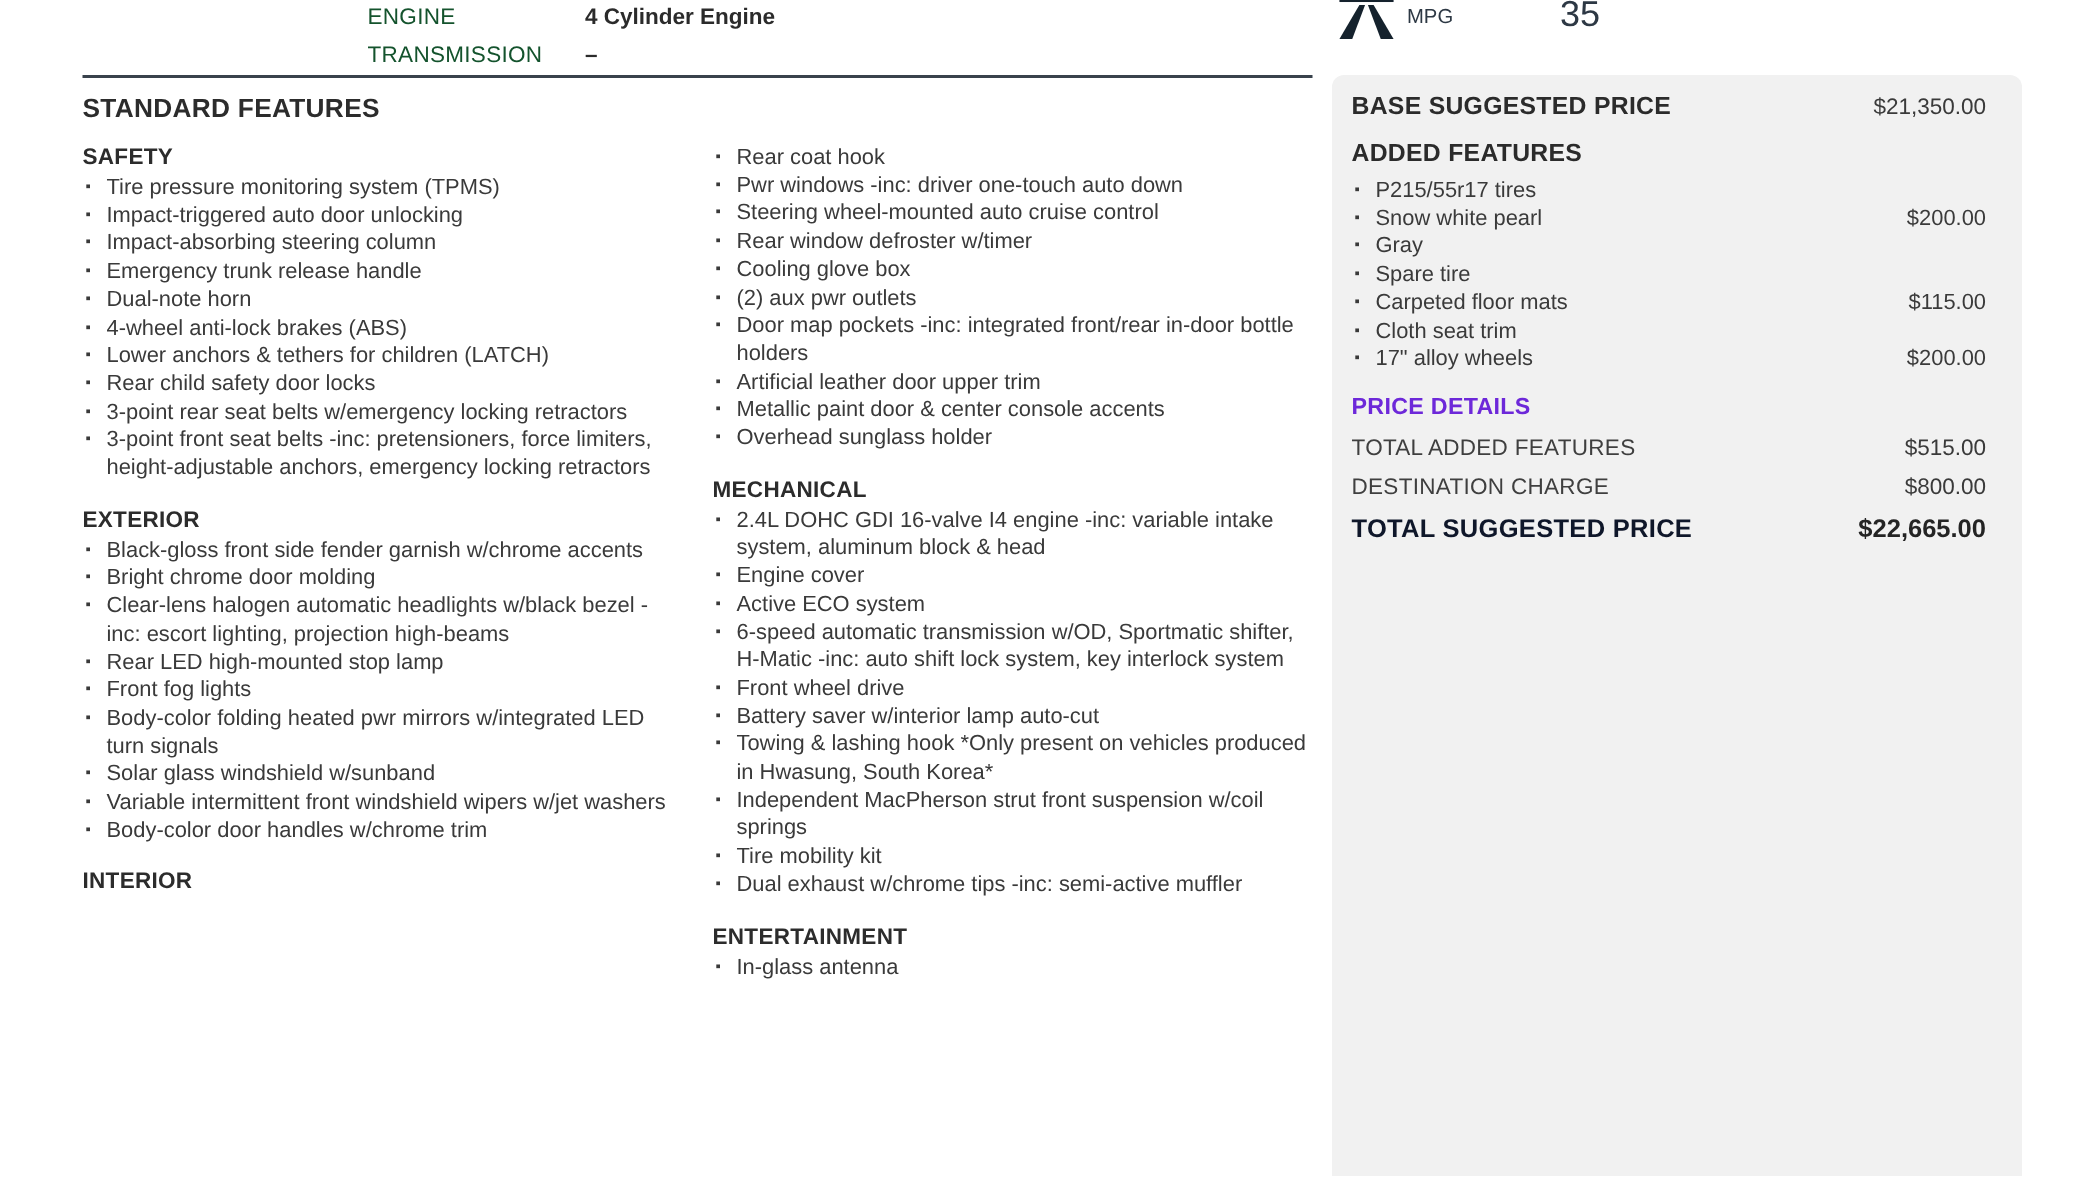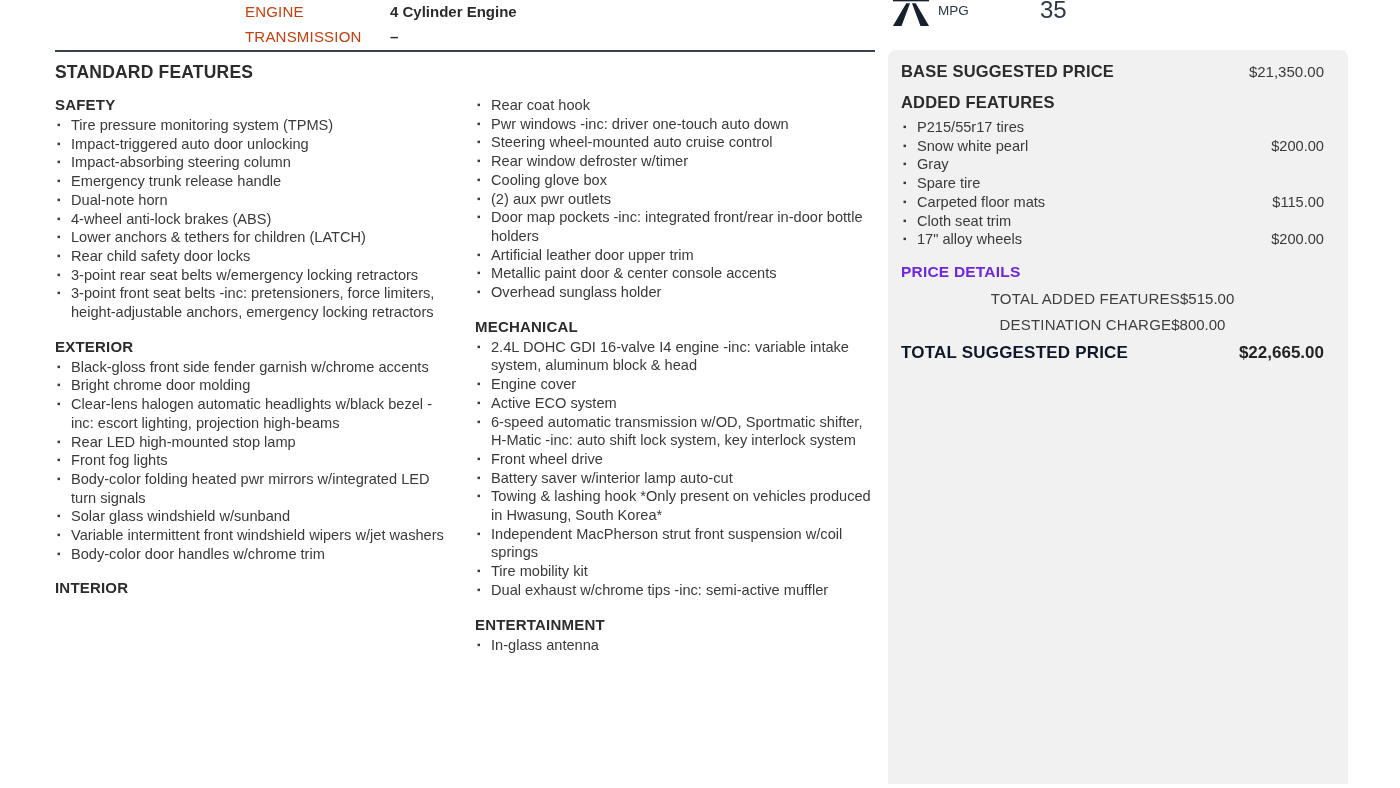--- a/index.html
+++ b/index.html
@@ -3,21 +3,21 @@
 <meta charset="utf-8">
 <style>
   html,body{margin:0;padding:0;}
   body{
     width:1400px;height:788px;position:relative;overflow:hidden;
     background:#ffffff;color:#3a3a3a;
     font-family:"Liberation Sans",sans-serif;
     -webkit-font-smoothing:antialiased;
   }
   
-  .spec-label{position:absolute;font-size:15px;color:#c2410c;letter-spacing:.2px;}
+  .spec-label{position:absolute;font-size:15px;color:#14532d;letter-spacing:.2px;}
   .spec-value{position:absolute;font-size:15px;font-weight:bold;color:#2b2b2b;}
   #engine-label{left:245px;top:3px;}
   #engine-value{left:390px;top:3px;}
   #transmission-label{left:245px;top:28px;}
   #transmission-value{left:390px;top:28px;}
   .top-rule{position:absolute;left:55px;top:50px;width:820px;height:2px;background:#39424c;}
   .page-title{position:absolute;left:55px;top:62px;font-size:17.5px;font-weight:bold;color:#2c2c2c;letter-spacing:.2px;}
 
   
   .features-col{position:absolute;top:96px;}
@@ -44,21 +44,21 @@
   .price-row{display:flex;justify-content:space-between;align-items:baseline;}
   .base-label{font-size:16.5px;font-weight:bold;color:#2b2b2b;letter-spacing:.2px;}
   .base-value{font-size:15px;color:#3a3a3a;}
   .panel-heading{font-size:16.5px;font-weight:bold;color:#2b2b2b;margin-top:12px;letter-spacing:.2px;}
   .added-list{margin-top:6px;}
   .added-item{display:flex;justify-content:space-between;align-items:baseline;font-size:14.6px;line-height:18.7px;}
   .added-name{position:relative;padding-left:16px;}
   .added-name::before{content:"\25AA";position:absolute;left:2px;top:0;font-size:10px;line-height:18.7px;}
   .added-price{font-size:14.6px;color:#3a3a3a;}
   .details-heading{font-size:15.5px;font-weight:bold;color:#6d28d9;margin-top:14px;letter-spacing:.2px;}
-  .detail-row{display:flex;justify-content:center;align-items:baseline;margin-top:9px;}
+  .detail-row{display:flex;justify-content:space-between;align-items:baseline;margin-top:9px;}
   .detail-label{font-size:15px;color:#3f3f3f;letter-spacing:.2px;}
   .detail-value{font-size:15px;color:#3a3a3a;}
   .total-row{display:flex;justify-content:space-between;align-items:baseline;margin-top:10px;}
   .total-label{font-size:17px;font-weight:bold;color:#0f172a;letter-spacing:.2px;}
   .total-value{font-size:17px;font-weight:bold;color:#242424;}
 </style>
 </head>
 <body>
 
 <span class="spec-label" id="engine-label">ENGINE</span>

